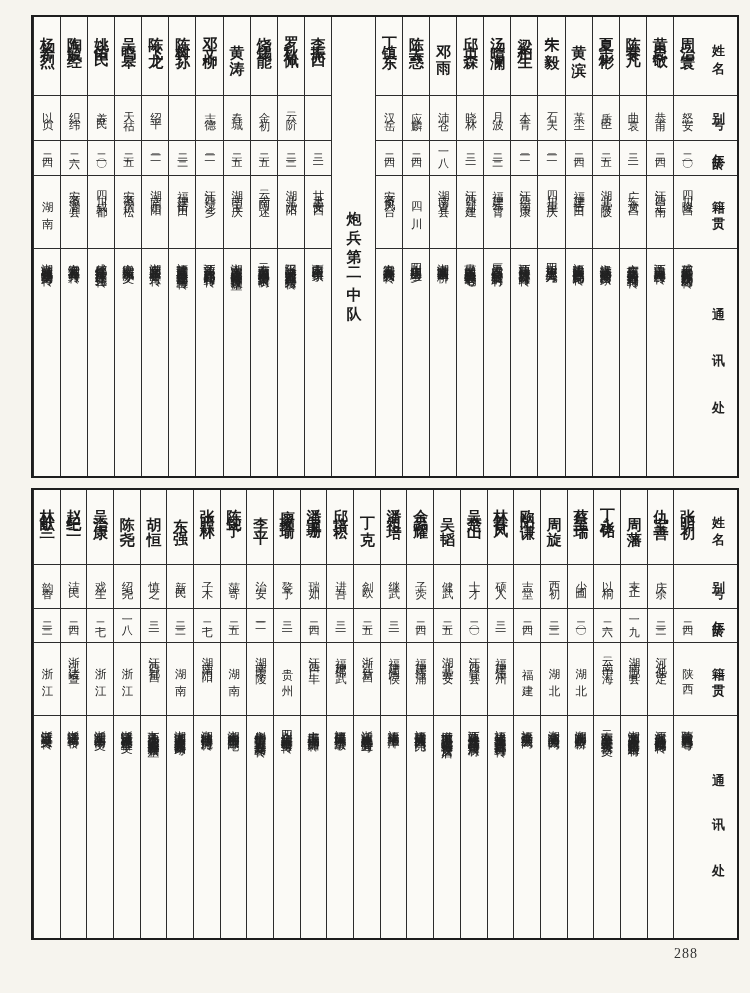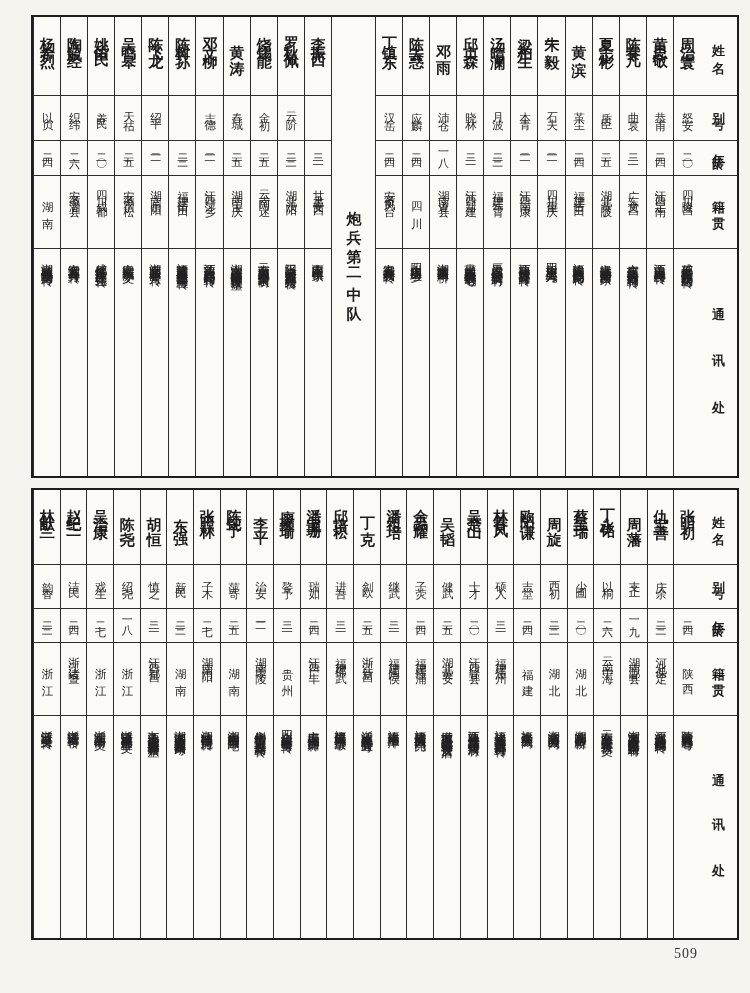--- a/index.html
+++ b/index.html
@@ -495,14 +495,14 @@
         <div class="col person-col">
           <div class="cell r-name v-fit" style="letter-spacing: 7.25px; padding-top: 7.25px;">林献兰</div>
           <div class="cell r-alias v-fit" style="letter-spacing: 6.66667px; padding-top: 6.66667px;">韵香</div>
           <div class="cell r-age v-fit" style="letter-spacing: 3.66667px; padding-top: 3.66667px;">二三</div>
           <div class="cell r-native v-fit" style="letter-spacing: 16.3333px; padding-top: 16.3333px;">浙江</div>
           <div class="cell r-addr">浙江缙云义泰号转</div>
         </div>
       </div>
   </div>
 
-  <div class="page-number">509</div>
+  <div class="page-number">288</div>
 </div>
 
 </body></html>

